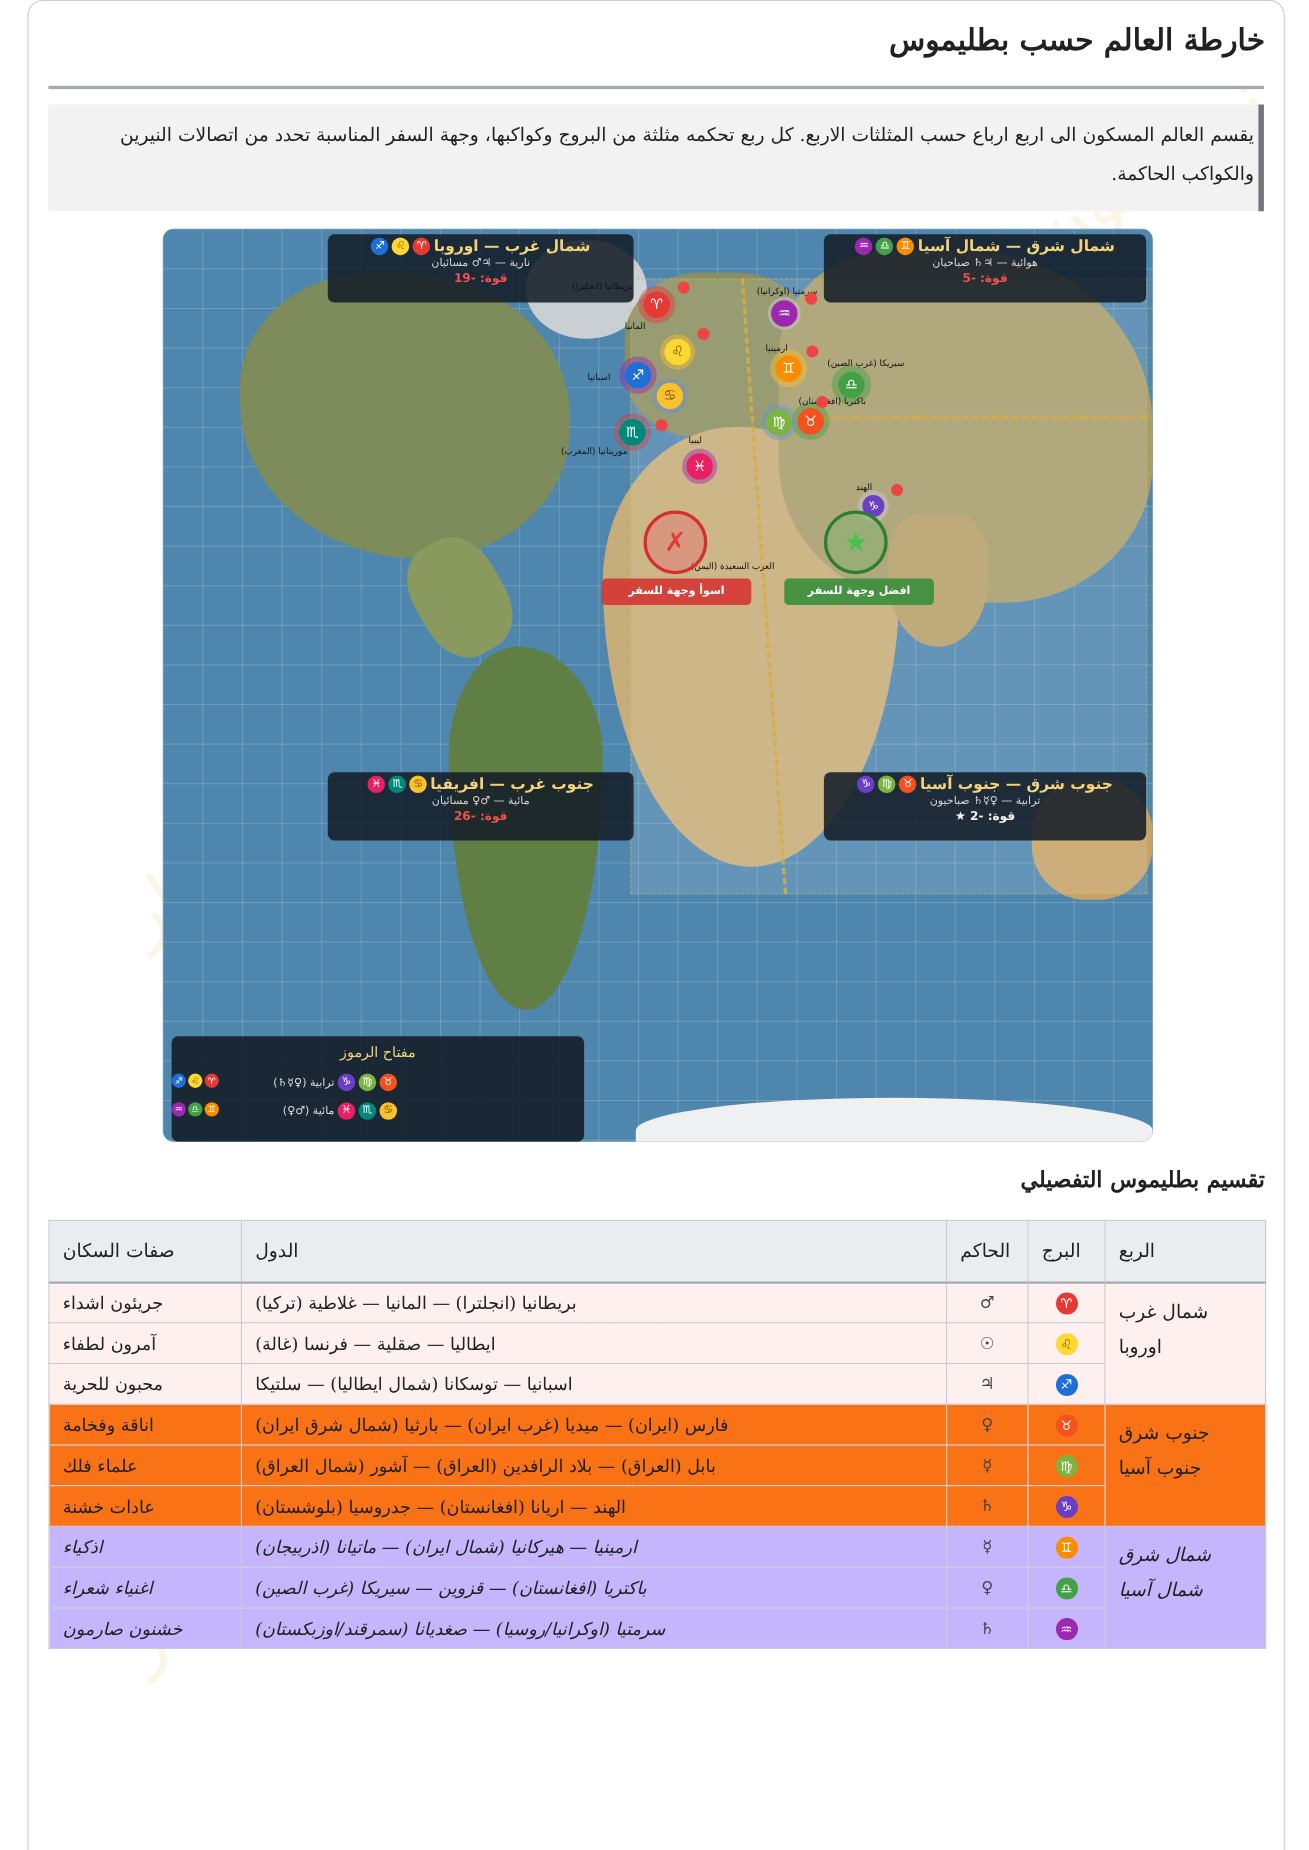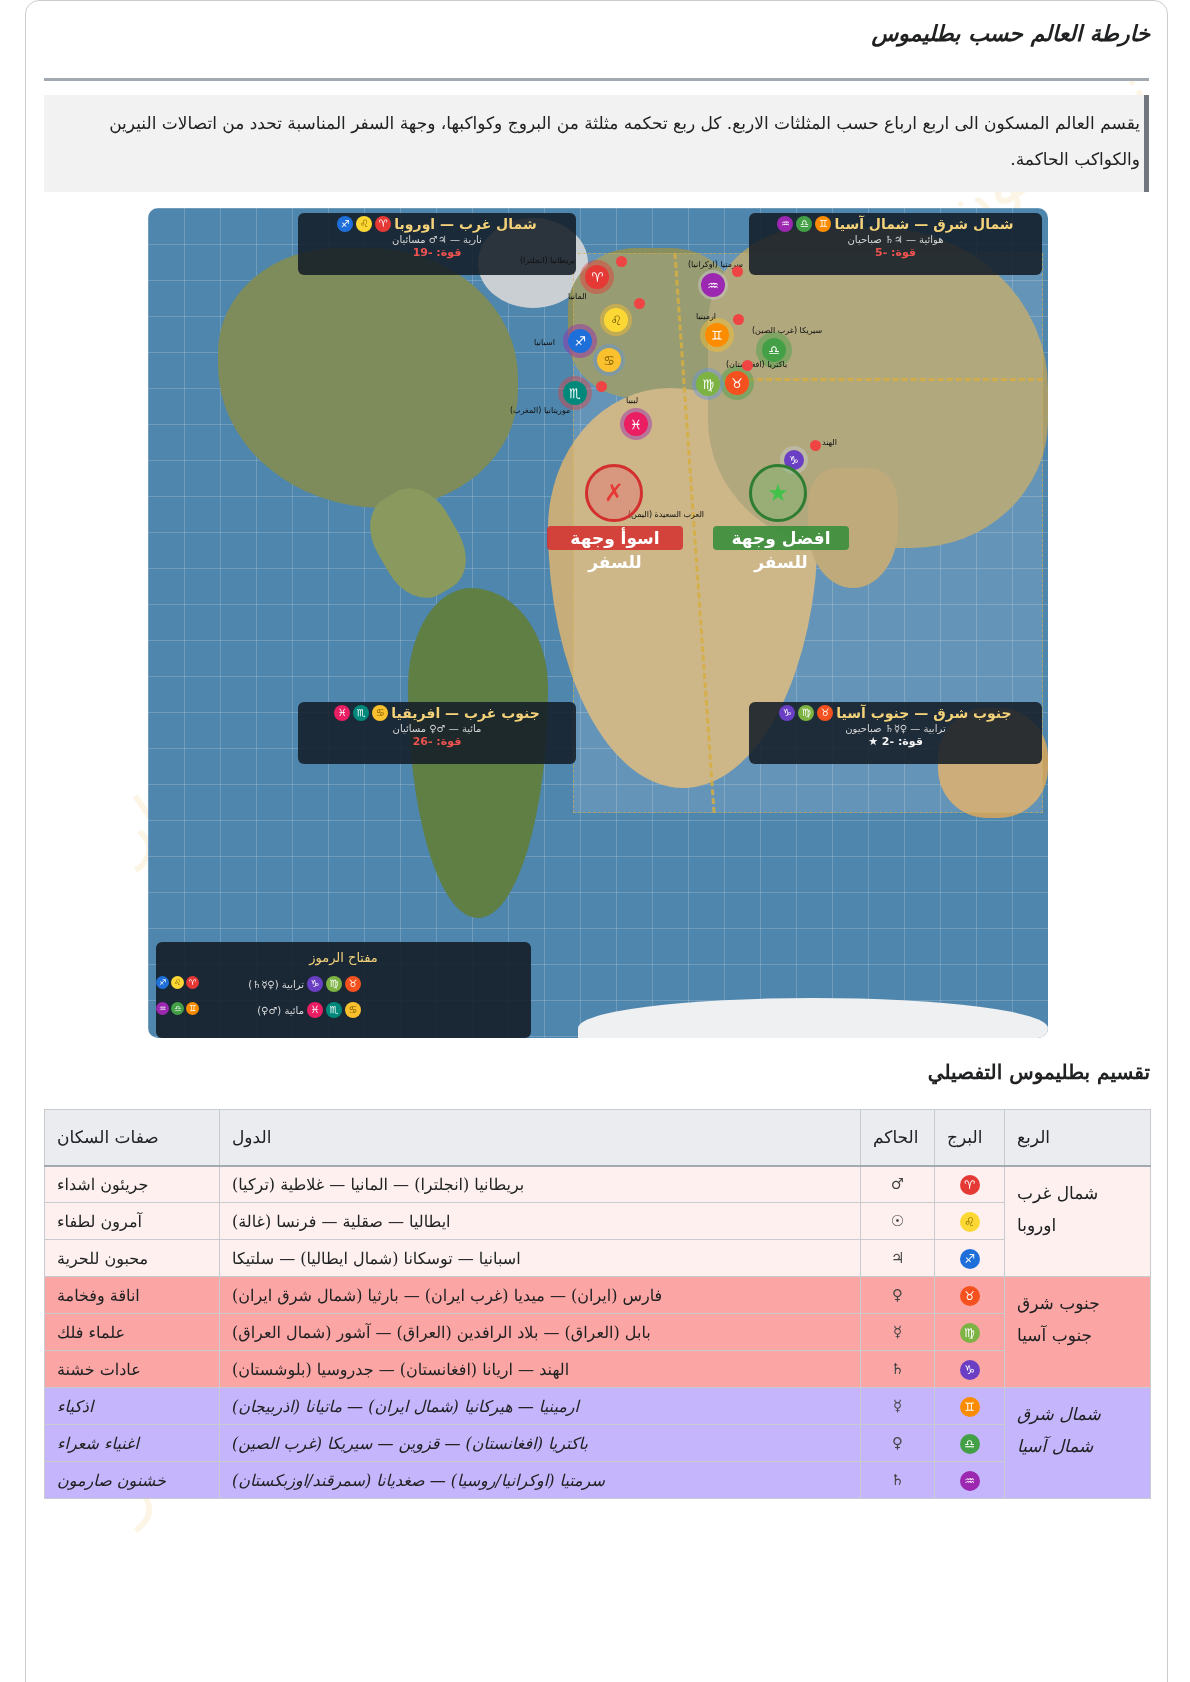--- a/index.html
+++ b/index.html
@@ -9,21 +9,21 @@
   .card {
     position: absolute; left: 25px; top: 0; width: 1143px; height: 1700px;
     border: 1px solid #c8ccd1; border-radius: 14px; background: #fff;
   }
   .watermark {
     position: absolute; font-size: 64px; color: rgba(240, 200, 110, 0.18);
     transform: rotate(-35deg); white-space: nowrap; pointer-events: none; font-family: "DejaVu Sans", sans-serif;
   }
 
   .page-title {
-    position: absolute; right: 40px; top: 20px; font-size: 22px; font-weight: bold; color: #202122; font-style: italic;
+    position: absolute; right: 40px; top: 20px; font-size: 27px; font-weight: bold; color: #202122;
   }
   .title-rule {
     position: absolute; left: 44px; top: 78px; width: 1105px; height: 3px; background: #a2a9b1;
   }
   .intro {
     position: absolute; left: 44px; top: 95px; width: 1105px; height: 97px;
     background: #f2f2f2; border-right: 5px solid #72777d;
     padding: 10px 4px 0 40px; font-size: 17px; line-height: 36px; color: #202122; text-align: right;
   }
 
@@ -61,21 +61,21 @@
 
   .marker {
     position: absolute; border-radius: 50%; display: flex; align-items: center; justify-content: center;
   }
   .marker .inner { width: 24px; height: 24px; border-radius: 50%; color: #fff; display: flex; align-items: center; justify-content: center; font-size: 13px; font-family: "DejaVu Sans", sans-serif; }
   .dot { position: absolute; width: 11px; height: 11px; border-radius: 50%; background: #ef4444; }
   .map-label { position: absolute; font-size: 8px; color: #111; font-family: "DejaVu Sans", sans-serif; white-space: nowrap; }
 
   .worst-ring { position: absolute; width: 58px; height: 58px; border-radius: 50%; border: 3px solid #d32f2f; background: rgba(229,115,115,0.45); display:flex; align-items:center; justify-content:center; color: #e53935; font-size: 24px; }
   .best-ring { position: absolute; width: 58px; height: 58px; border-radius: 50%; border: 3px solid #2e7d32; background: rgba(102,187,106,0.35); display:flex; align-items:center; justify-content:center; color: #43c24a; font-size: 24px; }
-  .pill { position: absolute; width: 136px; height: 24px; border-radius: 4px; color: #fff; font-size: 17px; font-weight: bold; text-align: center; line-height: 24px; font-family: "DejaVu Sans", sans-serif; }
+  .pill { position: absolute; width: 136px; height: 24px; border-radius: 4px; color: #fff; font-size: 10px; font-weight: bold; text-align: center; line-height: 24px; font-family: "DejaVu Sans", sans-serif; }
   .pill.worst { background: rgba(211,47,47,0.85); }
   .pill.best { background: rgba(56,142,60,0.9); }
 
   .legend {
     position: absolute; left: 8px; top: 734px; width: 375px; height: 96px; background: rgba(20,30,40,0.9); border-radius: 6px; direction: rtl;
   }
   .legend-title { position: absolute; top: 8px; width: 100%; text-align: center; color: #f3d27a; font-size: 13px; font-family: "DejaVu Sans", sans-serif; }
   .legend-row { position: absolute; right: 170px; display: flex; align-items: center; gap: 3px; color: #ddd; font-size: 10px; font-family: "DejaVu Sans", sans-serif; }
   .legend-row-left { position: absolute; left: 0; display: flex; gap: 2px; direction: ltr; }
 
@@ -85,21 +85,21 @@
     position: absolute; left: 44px; top: 1109px; width: 1107px; border-collapse: collapse; direction: rtl; font-size: 16px;
   }
   table.detail th, table.detail td { border: 1px solid #c8ccd1; text-align: left; }
   table.detail th { background: #eaecf0; height: 56px; font-weight: normal; padding: 0 12px; font-size: 17px; border-bottom: 2px solid #a2a9b1; }
   table.detail td { height: 37px; padding: 0 12px; }
   td.quarter { vertical-align: top; padding-top: 10px !important; line-height: 32px; font-size: 17px; }
   td.sign-cell { text-align: center !important; width: 70px; }
   td.ruler-cell { text-align: center !important; width: 74px; color: #444; font-size: 15px; }
   td.traits { width: 175px; }
   tr.nw td { background: #fdf0ef; }
-  tr.se td { background: #fca5a5; }
+  tr.se td { background: #f97316; }
   tr.ne td { background: #c4b5fd; font-style: italic; }
 </style>
 </head>
 <body>
 
 <div class="card"></div>
 
 <div class="watermark" style="left:560px; top:230px;">نور النون.مناضل المختار</div>
 <div class="watermark" style="left:60px; top:620px;">نور النون.مناضل المختار</div>
 <div class="watermark" style="left:60px; top:1280px;">نور النون.مناضل المختار</div>
@@ -225,21 +225,21 @@
   <div class="map-label" style="left:578px;top:152px;">باكتريا (افغانستان)</div>
   <div class="dot" style="left:594px;top:152px;"></div>
 
   <div class="marker" style="left:544px;top:160px;width:32px;height:32px;background:rgba(100,150,220,0.45);">
     <div class="inner" style="background:#7cb342">♍</div>
     </div>
 
   <div class="marker" style="left:632px;top:238px;width:28px;height:28px;background:rgba(200,200,200,0.5);">
     <div class="inner" style="background:#6a3fc4;width:20px;height:20px;font-size:11px">♑</div>
     </div>
-  <div class="map-label" style="left:630px;top:230px;margin-left:44px;">الهند</div>
+  <div class="map-label" style="left:630px;top:230px;">الهند</div>
   <div class="dot" style="left:662px;top:232px;"></div>
 
   <div class="map-label" style="left:480px;top:302px;">العرب السعيدة (اليمن)</div>
 
   <div class="worst-ring" style="left:437px;top:256px;">
     <span>✗</span>
     </div>
   <div class="best-ring" style="left:601px;top:256px;">
     <span>★</span>
     </div>

